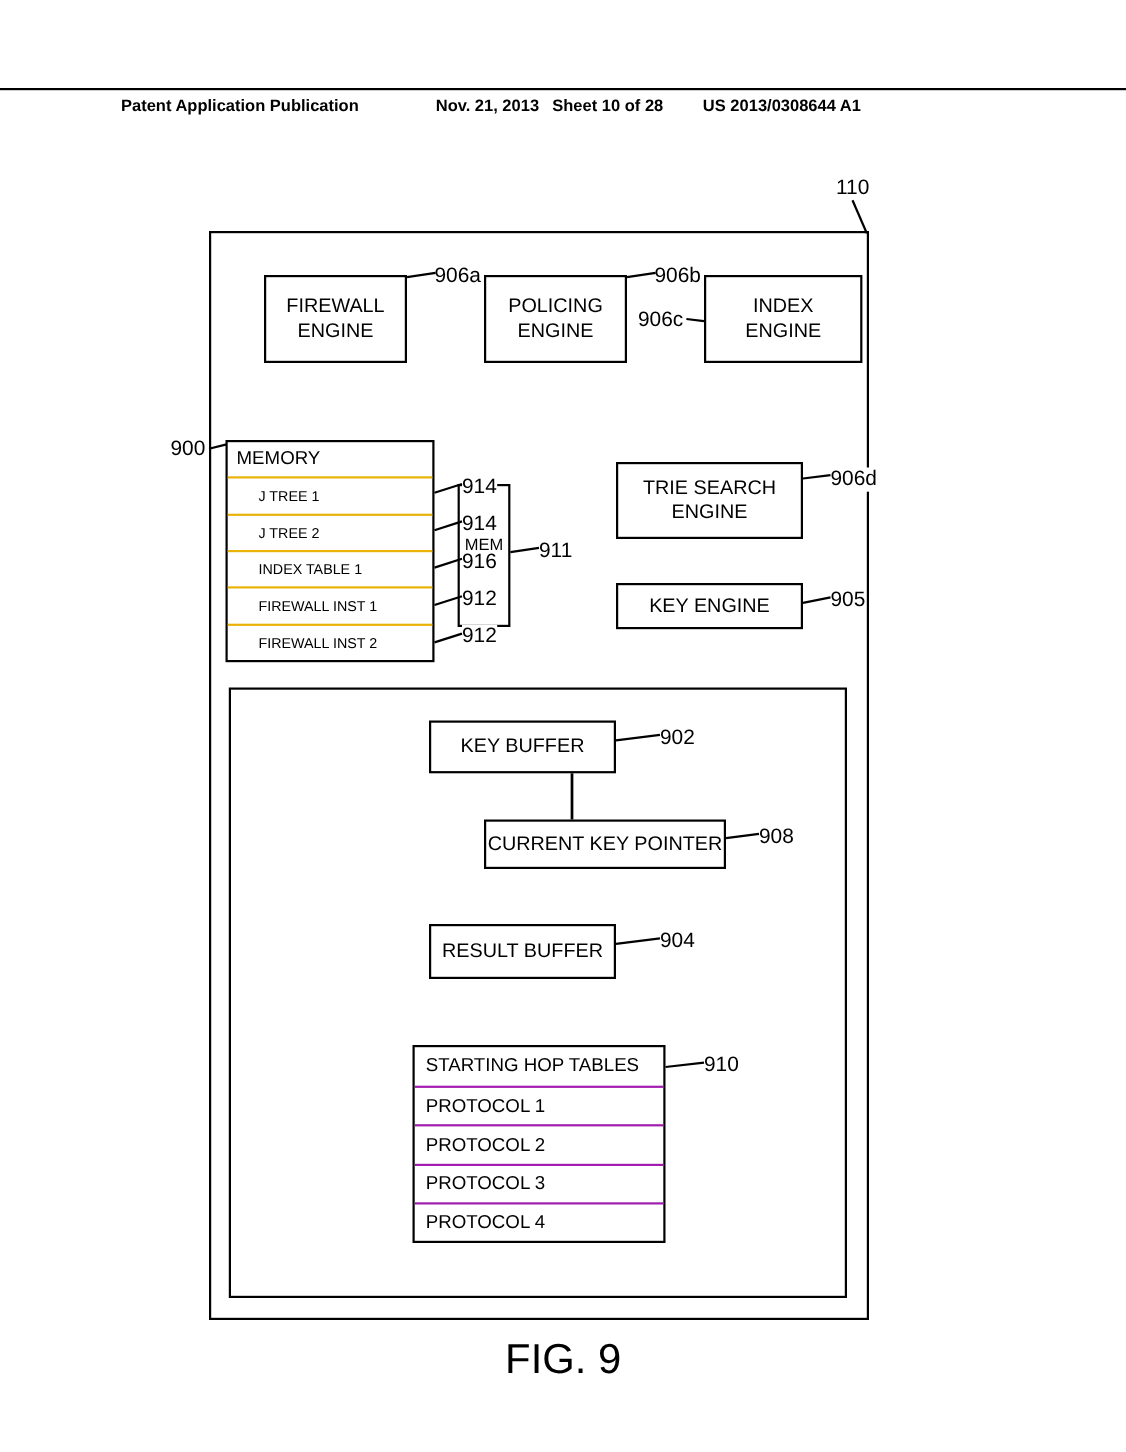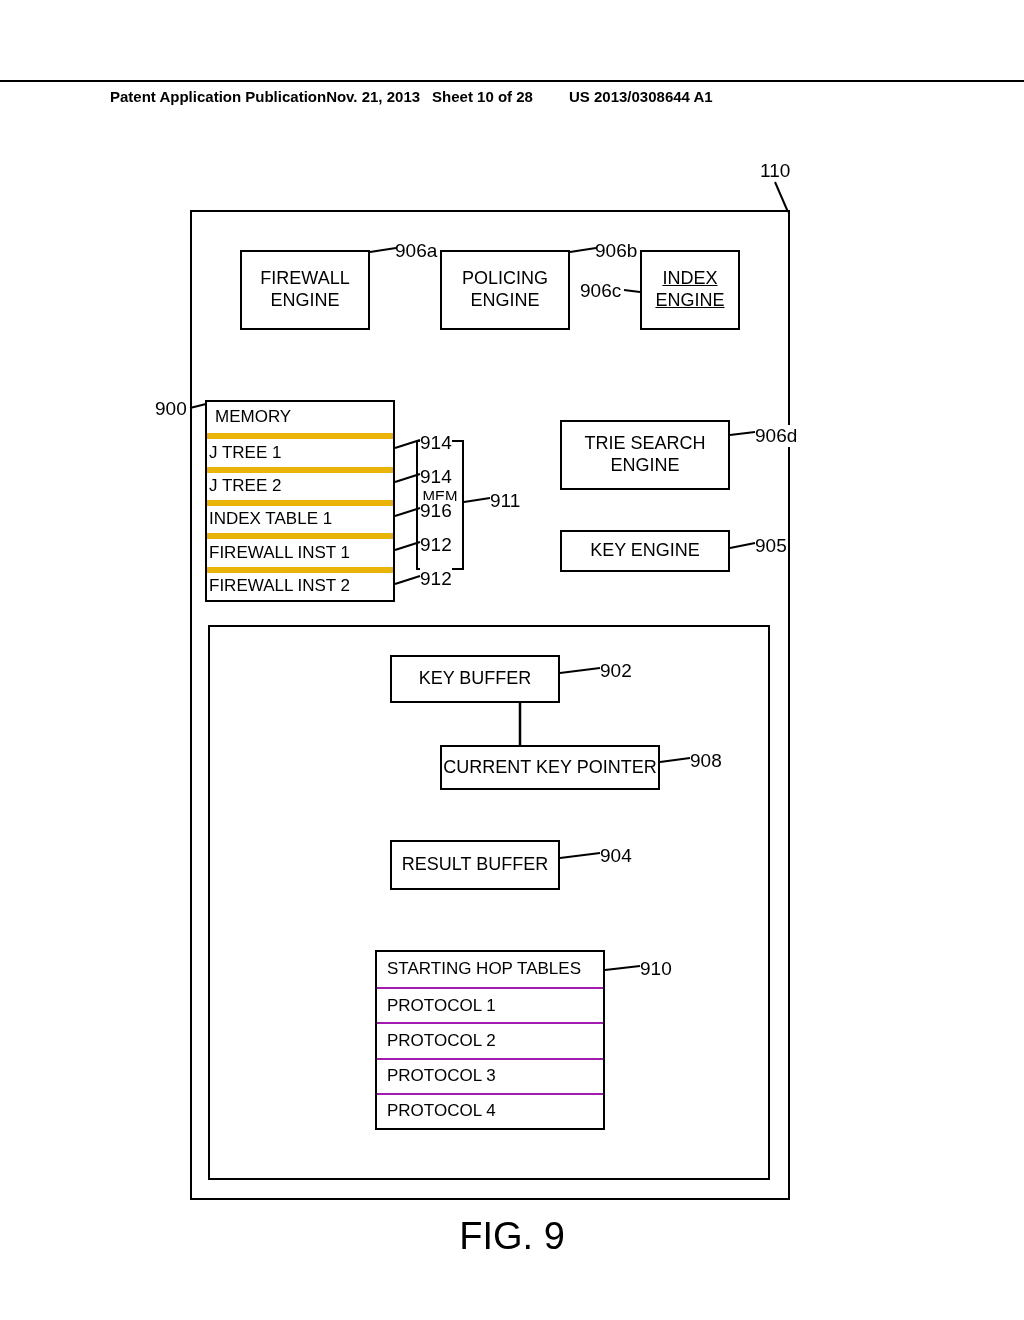--- a/index.html
+++ b/index.html
@@ -17,21 +17,21 @@
     width: 1024px;
     border-top: 2px solid #000;
     padding-top: 6px;
   }
   .header-row {
     display: flex;
     font-size: 15px;
     font-weight: bold;
   }
   .header-left { margin-left: 110px; }
-  .header-mid { }
+  .header-mid { margin-left: 70px; }
   .header-mid2 { margin-left: 12px; }
   .header-right { margin-left: 36px; }
   .diagram {
     position: absolute;
     top: 150px;
     left: 100px;
     width: 790px;
     height: 1060px;
   }
   .box {
@@ -53,27 +53,27 @@
   }
   .figcap {
     position: absolute;
     bottom: 62px;
     left: 0;
     width: 1024px;
     text-align: center;
     font-size: 38px;
   }
   .mem-row {
-    border-top: 6px solid #eab308;
+    border-top: 2px solid #eab308;
     width: 100%;
     height: 34px;
     display: flex;
     align-items: center;
-    padding-left: 2px;
-    font-size: 17px;
+    padding-left: 28px;
+    font-size: 13px;
     text-align: left;
     justify-content: flex-start;
   }
   .mem-title {
     width: 100%;
     height: 32px;
     display: flex;
     align-items: center;
     padding-left: 8px;
     font-size: 17px;
@@ -124,21 +124,21 @@
 <div class="diagram">
 
   <div class="box" style="left:90px; top:60px; width:600px; height:990px; justify-content:flex-start;"></div>
 
   <div class="box" style="left:140px; top:100px; width:130px; height:80px; white-space:pre-line;">FIREWALL
 ENGINE</div>
 
   <div class="box" style="left:340px; top:100px; width:130px; height:80px; white-space:pre-line;">POLICING
 ENGINE</div>
 
-  <div class="box" style="left:540px; top:100px; width:100px; height:80px; white-space:pre-line;text-decoration:underline;">INDEX
+  <div class="box" style="left:540px; top:100px; width:144px; height:80px; white-space:pre-line;">INDEX
 ENGINE</div>
 
   <div class="box" style="left:105px; top:250px; width:190px; height:202px; justify-content:flex-start; align-items:center; text-align:left;">
     <div class="mem-title">MEMORY</div>
     <div class="mem-row">J TREE 1</div>
     <div class="mem-row">J TREE 2</div>
     <div class="mem-row">INDEX TABLE 1</div>
     <div class="mem-row">FIREWALL INST 1</div>
     <div class="mem-row">FIREWALL INST 2</div>
   </div>

